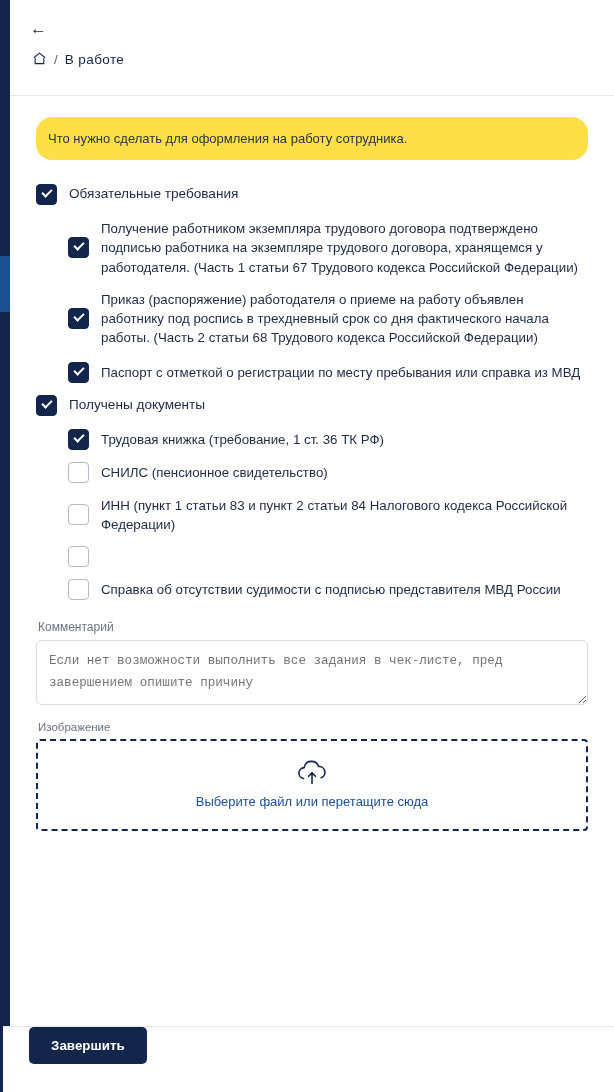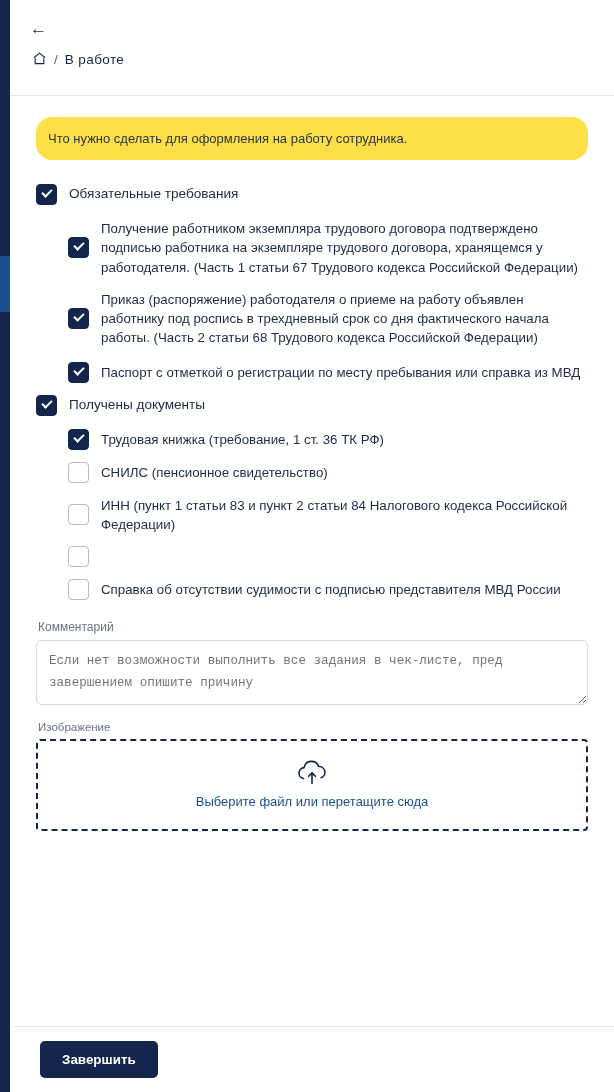--- a/index.html
+++ b/index.html
@@ -183,28 +183,28 @@
   }
   .upload-icon { color: #14254c; line-height: 0; }
   .dropzone-text {
     font-size: 13px;
     color: #1c4f8f;
   }
 
   
   .footer {
     position: absolute;
-    left: 14px;
+    left: 3px;
     right: 0;
     bottom: 0;
     height: 66px;
     border-top: 1px solid #e4e7ec;
     background: #ffffff;
     display: flex;
-    align-items: center;
+    align-items: flex-start;
     padding-left: 26px;
   }
   .primary-btn {
     background: #14254c;
     color: #ffffff;
     border: none;
     border-radius: 5px;
     padding: 11px 22px;
     font-size: 13.4px;
     font-weight: bold;

